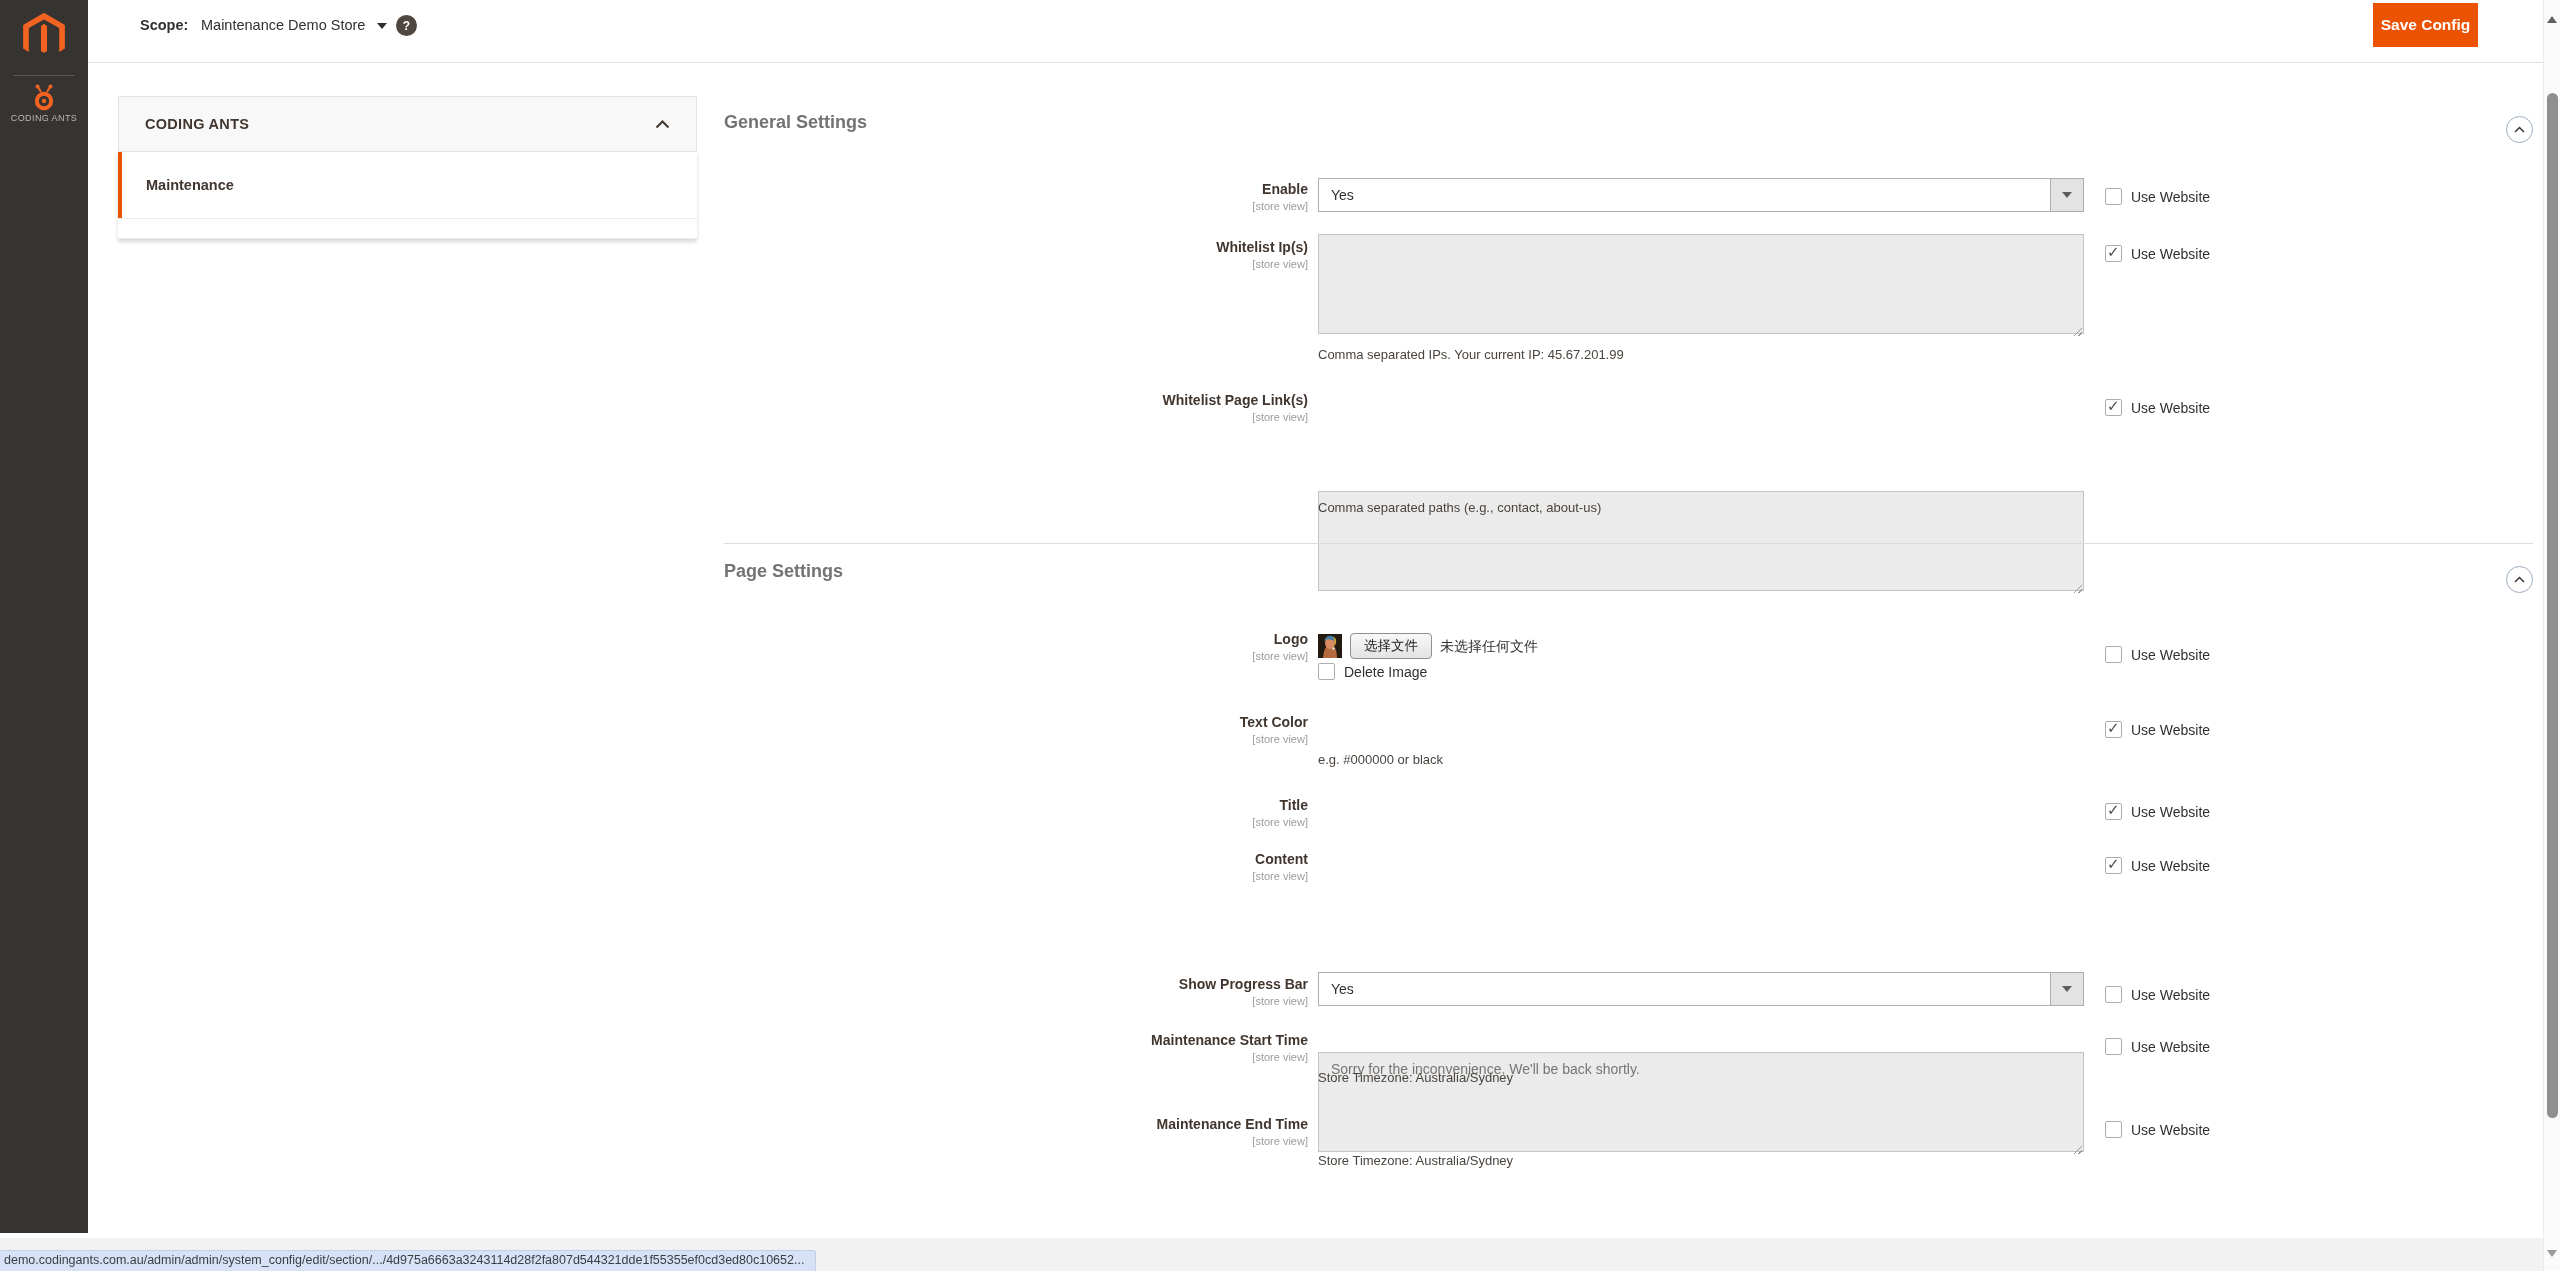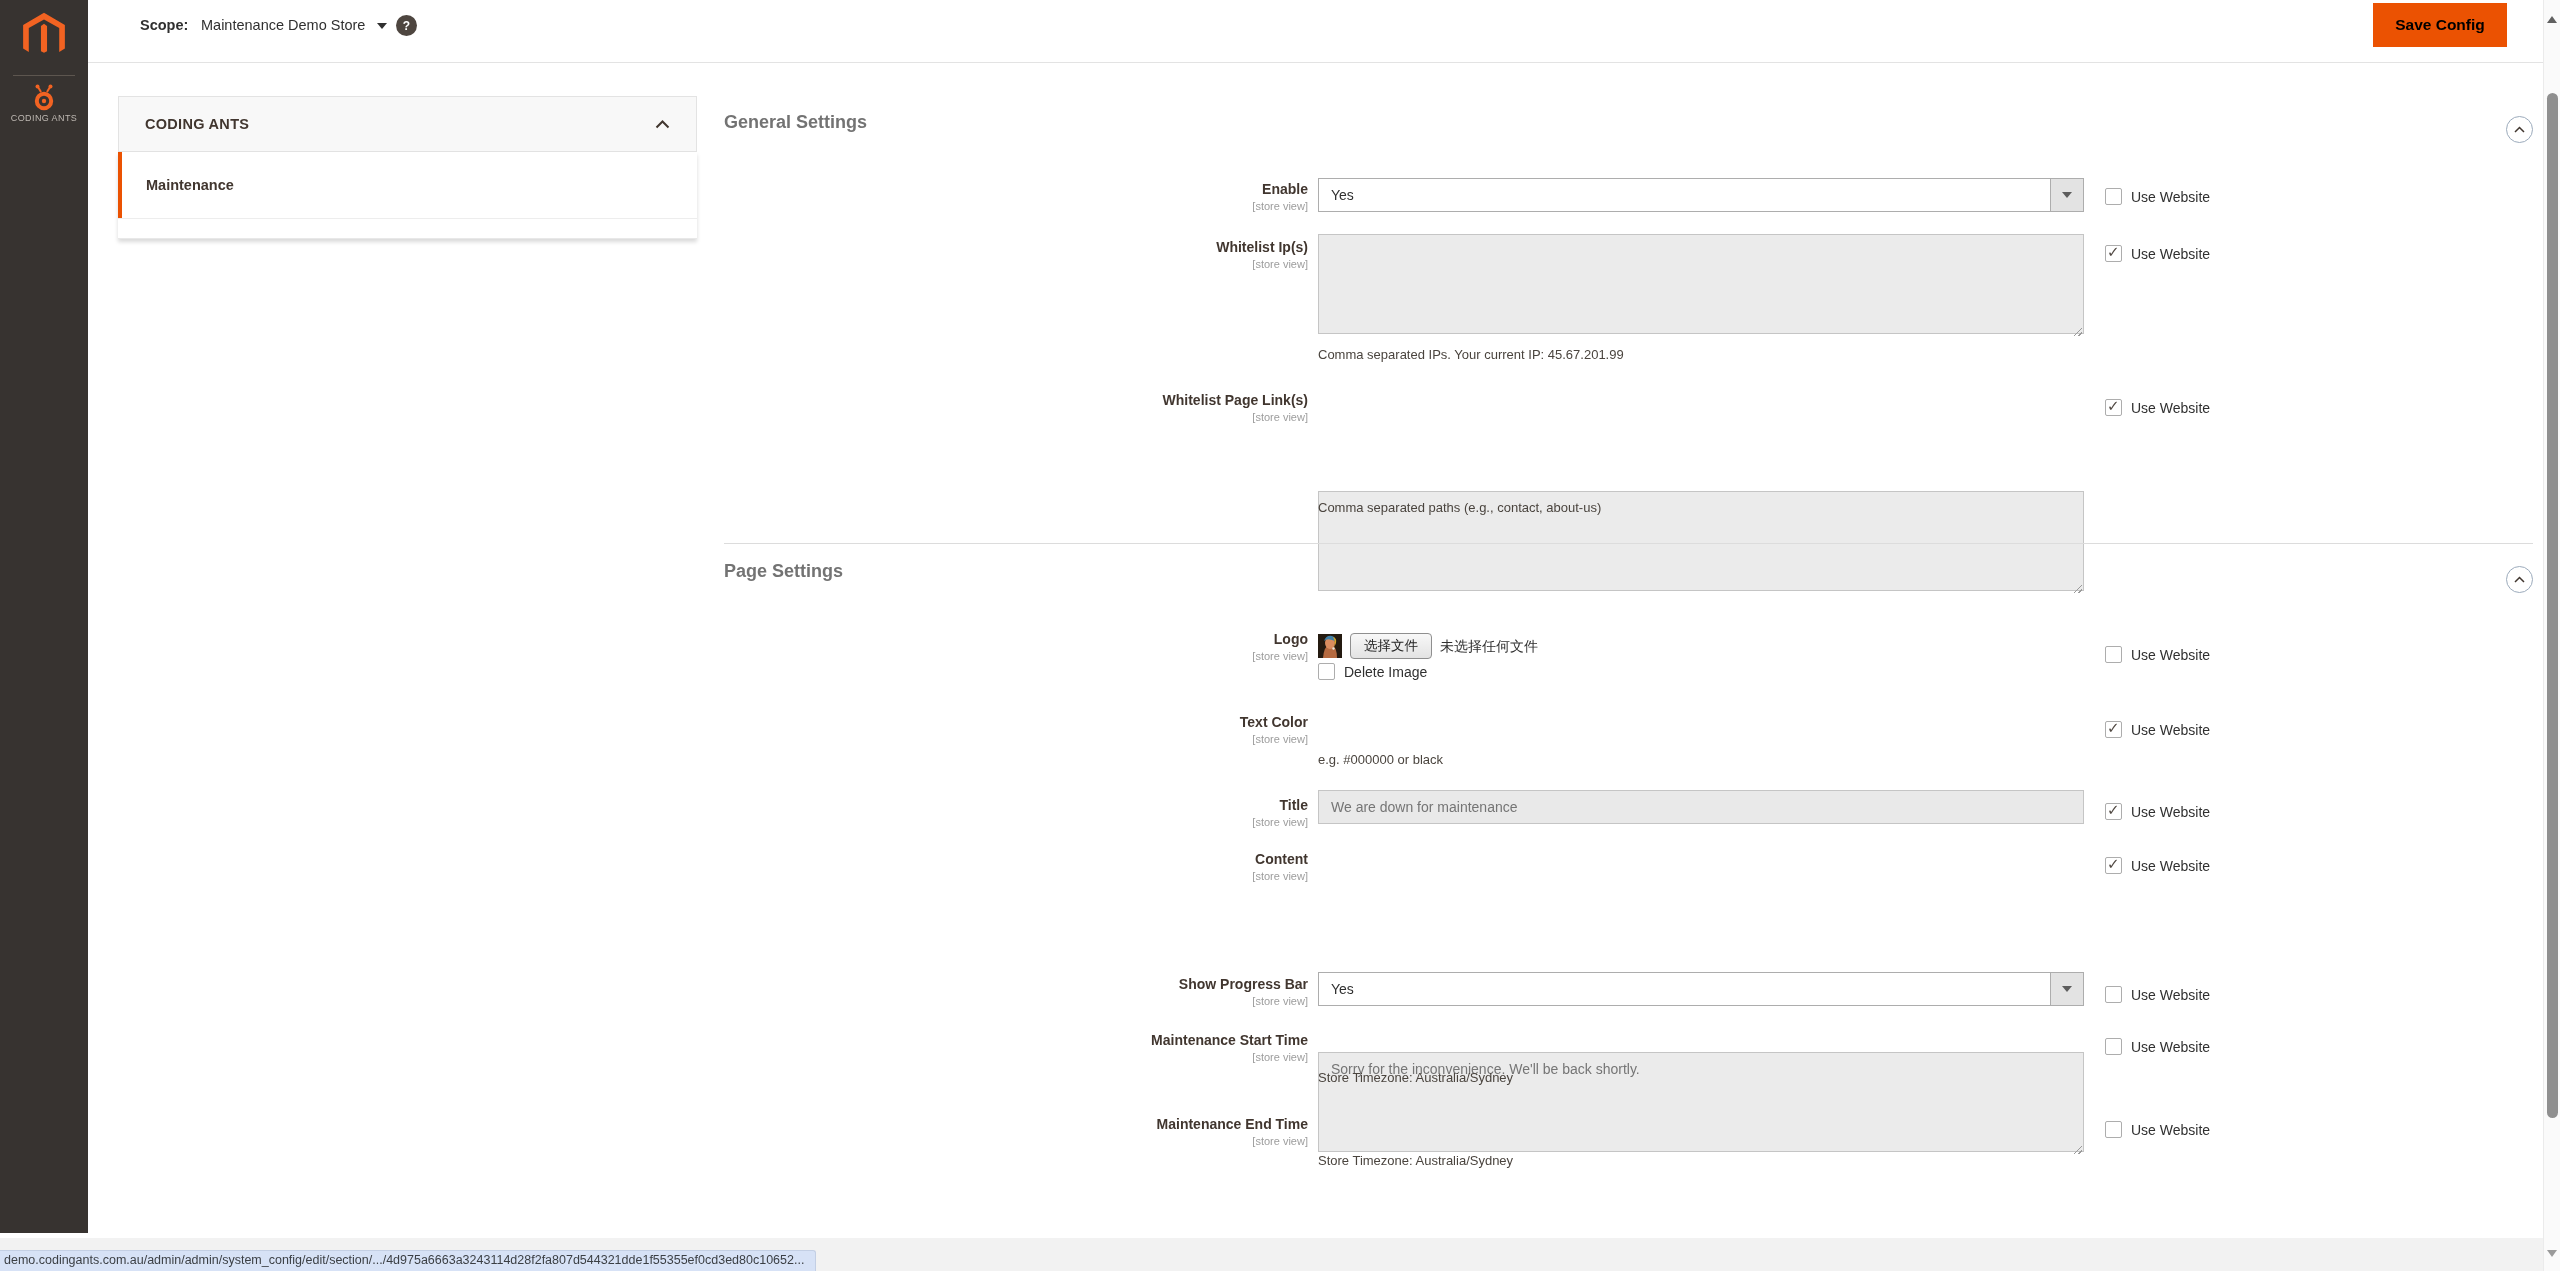--- a/index.html
+++ b/index.html
@@ -12,21 +12,21 @@
   .mlogo { position:absolute; left:22px; top:12px; width:44px; height:50px; }
   .side-divider { position:absolute; left:13px; top:75px; width:62px; height:1px; background:#5d564f; }
   .ant-icon { position:absolute; left:31px; top:84px; width:26px; height:27px; }
   .brand-label { position:absolute; left:0; top:113px; width:88px; text-align:center; font-size:9px; letter-spacing:.4px; color:#beb8b2; }
 
   
   .scope-label { position:absolute; left:140px; top:17px; font-size:14.5px; font-weight:700; color:#303030; }
   .scope-select { position:absolute; left:201px; top:17px; font-size:14.5px; color:#303030; cursor:pointer; display:flex; align-items:center; }
   .scope-caret { width:0; height:0; border-left:5px solid transparent; border-right:5px solid transparent; border-top:6px solid #303030; margin-left:12px; margin-top:2px; }
   .help-btn { position:absolute; left:396px; top:15px; width:21px; height:21px; border-radius:50%; background:#4e4640; color:#fff; font-size:12px; font-weight:700; display:flex; align-items:center; justify-content:center; cursor:pointer; }
-  .save-btn { position:absolute; left:2373px; top:3px; width:134px; height:44px; background:#eb5202; color:#000000; border:none; font-family:inherit; font-size:15.5px; font-weight:700; cursor:pointer; }
+  .save-btn { position:absolute; left:2373px; top:3px; width:105px; height:44px; background:#eb5202; color:#ffffff; border:none; font-family:inherit; font-size:15.5px; font-weight:700; cursor:pointer; }
   .toolbar-rule { position:absolute; left:88px; top:62px; width:2455px; height:1px; background:#e3e3e3; }
 
   
   .nav-panel { position:absolute; left:118px; top:96px; width:579px; }
   .nav-head { height:56px; background:#f8f8f8; border:1px solid #e3e3e3; display:flex; align-items:center; justify-content:space-between; padding:0 26px; cursor:pointer; }
   .nav-head-title { font-size:14.5px; font-weight:700; color:#41362f; letter-spacing:.3px; }
   .nav-body { background:#fff; box-shadow:0 3px 4px rgba(0,0,0,.15); border-bottom:1px solid #e8e8e8; }
   .nav-item { height:66px; border-left:4px solid #eb5202; display:flex; align-items:center; padding-left:24px; cursor:pointer; background:#fff; }
   .nav-item-label { font-size:14.5px; font-weight:700; color:#41362f; }
   .nav-spacer { height:20px; border-top:1px solid #ededed; background:#fff; }
@@ -216,23 +216,20 @@
   <div class="note" style="top:752px;">e.g. #000000 or black</div>
   <div class="uw" style="top:721px;">
     <span class="cb checked"></span>
     <span class="uwlabel">Use Website</span>
   </div>
 
   <div class="row-label" style="top:797px;">
     <div class="name">Title</div>
     <div class="scopev">[store view]</div>
   </div>
-  <div class="fld" style="top:790px;">
-    <input class="inputbox ghost" placeholder="We are down for maintenance" style="">
-  </div>
   <div class="uw" style="top:803px;">
     <span class="cb checked"></span>
     <span class="uwlabel">Use Website</span>
   </div>
 
   <div class="row-label" style="top:851px;">
     <div class="name">Content</div>
     <div class="scopev">[store view]</div>
   </div>
   <div class="fld datewrap" style="top:844px;">

